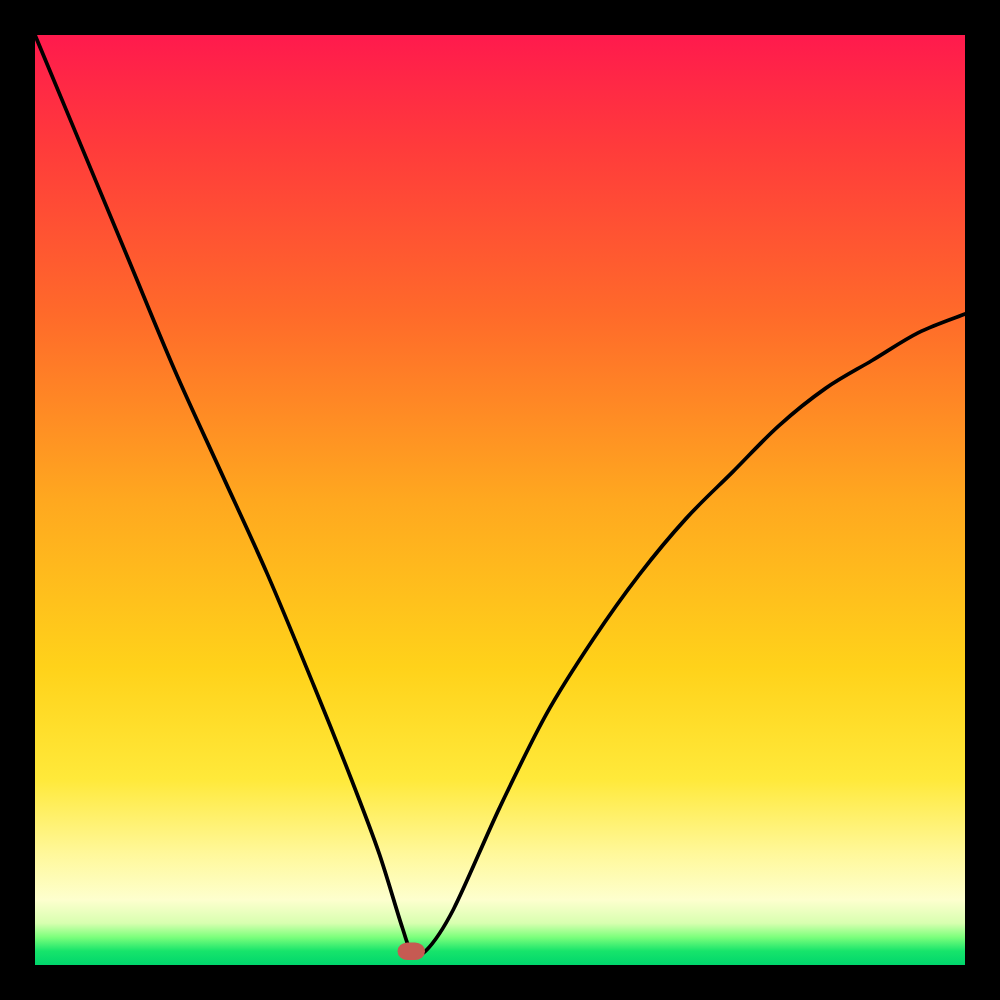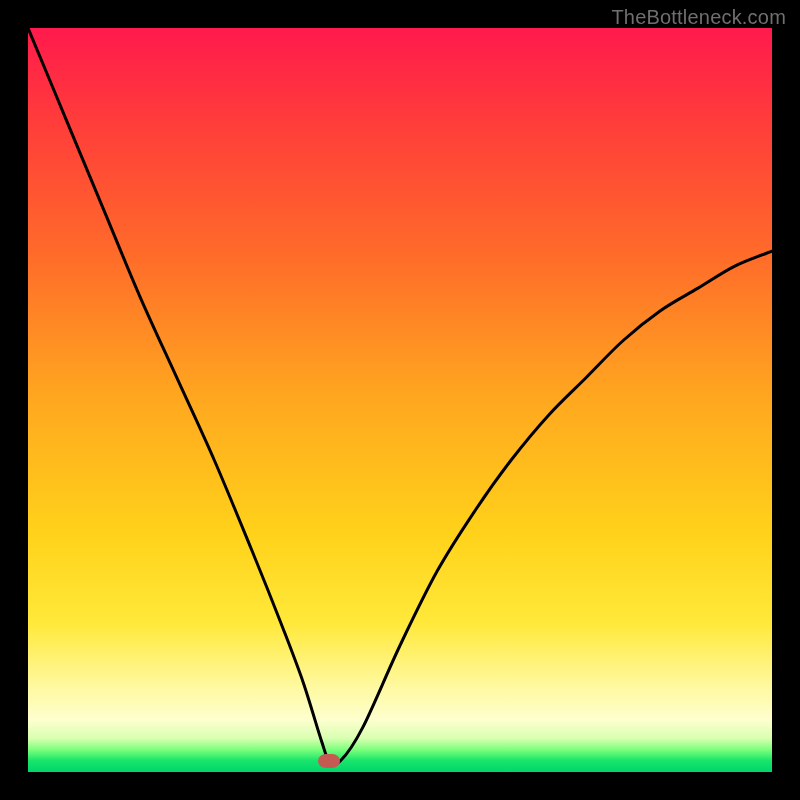--- a/index.html
+++ b/index.html
@@ -69,14 +69,13 @@
 </head>
 <body>
 
 <div class="frame">
   <div class="plot">
     <svg class="curve" viewBox="0 0 744 744" preserveAspectRatio="none">
       <path fill="none" stroke="#000" stroke-width="3" stroke-linecap="round" d="M 0.0 0.0 C 6.2 14.9 24.8 59.5 37.2 89.3 C 49.6 119.0 62.0 148.8 74.4 178.6 C 86.8 208.3 99.2 239.3 111.6 267.8 C 124.0 296.4 136.4 322.4 148.8 349.7 C 161.2 377.0 173.6 403.0 186.0 431.5 C 198.4 460.0 212.0 493.5 223.2 520.8 C 234.4 548.1 244.3 572.9 253.0 595.2 C 261.6 617.5 268.5 634.9 275.3 654.7 C 282.1 674.6 289.5 701.2 293.9 714.2 C 298.2 727.3 298.2 729.7 301.3 732.8 C 304.4 735.9 306.9 738.4 312.5 732.8 C 318.1 727.3 324.9 718.6 334.8 699.4 C 344.7 680.1 359.6 643.6 372.0 617.5 C 384.4 591.5 396.8 565.4 409.2 543.1 C 421.6 520.8 434.0 502.2 446.4 483.6 C 458.8 465.0 471.2 447.6 483.6 431.5 C 496.0 415.4 508.4 400.5 520.8 386.9 C 533.2 373.2 545.6 362.1 558.0 349.7 C 570.4 337.3 582.8 323.6 595.2 312.5 C 607.6 301.3 620.0 291.4 632.4 282.7 C 644.8 274.0 657.2 267.8 669.6 260.4 C 682.0 253.0 694.4 244.3 706.8 238.1 C 719.2 231.9 737.8 225.7 744.0 223.2 " id="curvePath"></path>
     </svg>
     <div class="marker" id="marker" style="left: 301.32px; top: 732.84px;"></div>
   </div>
-  <div class="watermark">TheBottleneck.com</div>
 </div>
 
 </body></html>

